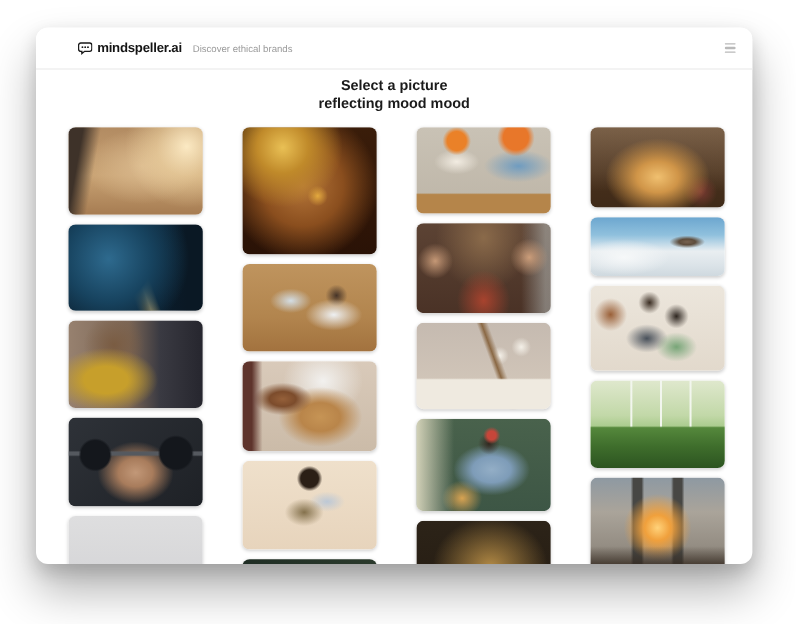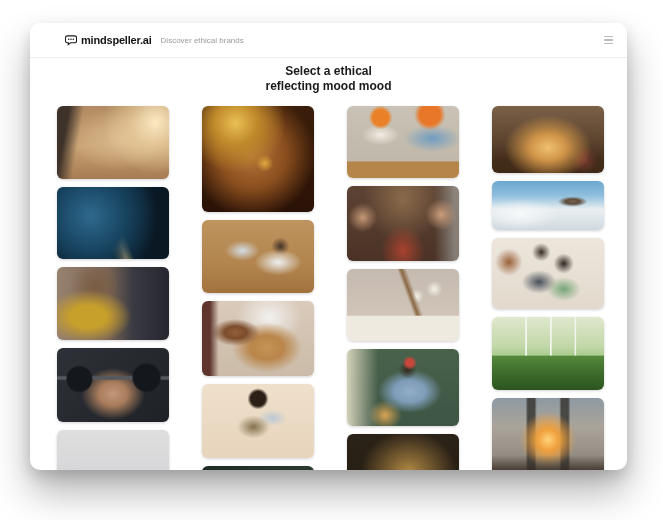--- a/index.html
+++ b/index.html
@@ -149,21 +149,21 @@
     </div>
     <span class="tagline">Discover ethical brands</span>
     <div class="menu" title="hamburger-icon">
       <span></span>
         <span></span>
         <span></span>
     </div>
   </div>
 
   <div class="title">
-    <div>Select a ethical</div>
+    <div>Select a picture</div>
     <div>reflecting mood mood</div>
   </div>
 
   <div class="grid">
     <div class="col">
       <div class="tile t11" style="height:73px" title="Woman doing a home workout in front of a camera on a tripod"></div>
       <div class="tile t12" style="height:72px" title="Musician playing saxophone in blue stage light"></div>
       <div class="tile t13" style="height:73px" title="Young girl in yellow sweater playing piano"></div>
       <div class="tile t14" style="height:74px" title="Woman lifting a barbell in a dark gym"></div>
       <div class="tile t15" style="height:90px" title="Group of people jumping and dancing in a studio"></div>

